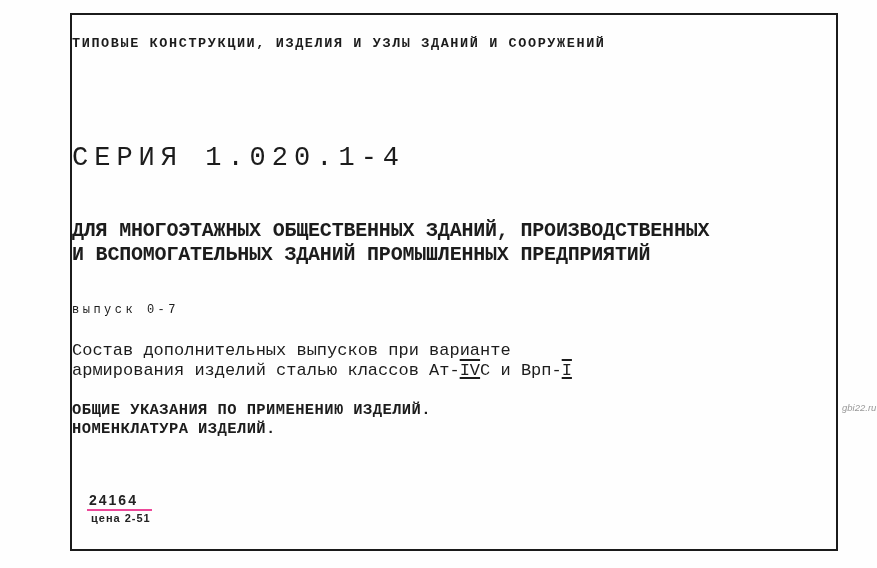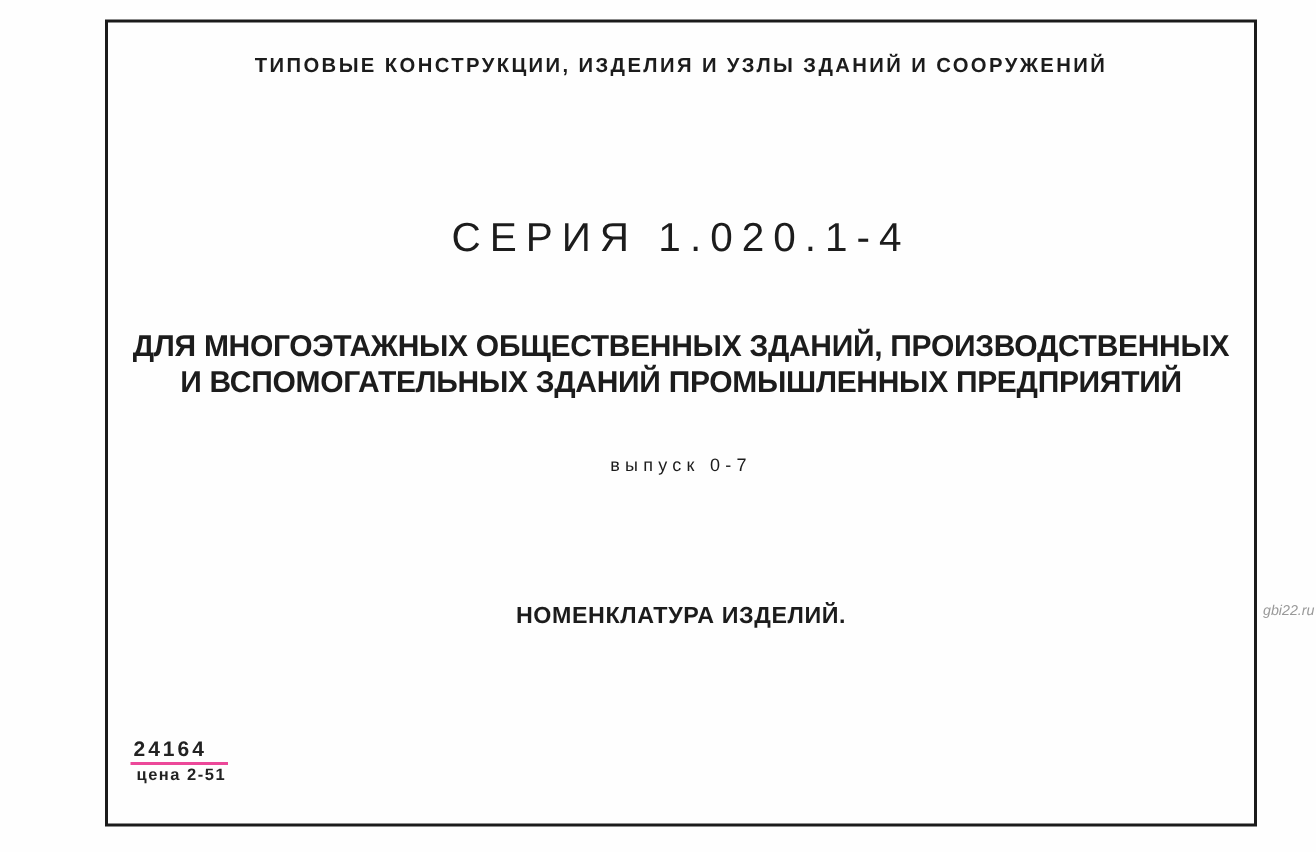--- a/index.html
+++ b/index.html
@@ -19,22 +19,23 @@
     position: absolute;
     left: 70px; top: 13px;
     width: 764px; height: 534px;
     border: 2px solid #1b1b1b;
     background: transparent;
   }
   
   .centered {
     position: absolute;
     left: 72px; width: 764px;
-    text-align: center;
+    text-align: left;
     white-space: nowrap;
+    font-family: Liberation Mono, monospace;
   }
   .header-line {
     top: 36px;
     font-size: 13.5px;
     font-weight: bold;
     letter-spacing: 1.6px;
   }
   .series-title {
     top: 143px;
     font-size: 27px;
@@ -111,22 +112,27 @@
 
   <div class="centered series-title">СЕРИЯ  1.020.1-4</div>
 
   <div class="centered main-title">
     <div>ДЛЯ МНОГОЭТАЖНЫХ ОБЩЕСТВЕННЫХ ЗДАНИЙ, ПРОИЗВОДСТВЕННЫХ</div>
     <div>И ВСПОМОГАТЕЛЬНЫХ ЗДАНИЙ ПРОМЫШЛЕННЫХ ПРЕДПРИЯТИЙ</div>
   </div>
 
   <div class="centered issue-line">выпуск  0-7</div>
 
+  <div class="centered variant-block">
+    <div>Состав дополнительных выпусков при варианте</div>
+    <div><span>армирования изделий сталью классов Ат-</span><span class="roman-numeral">IV</span><span>С и Врп-</span><span class="roman-numeral">I</span></div>
+  </div>
 
   <div class="centered contents-block">
+    <div>ОБЩИЕ  УКАЗАНИЯ  ПО  ПРИМЕНЕНИЮ  ИЗДЕЛИЙ.</div>
     <div>НОМЕНКЛАТУРА  ИЗДЕЛИЙ.</div>
   </div>
 
   <div class="stamp">
     <div class="stamp-number">24164</div>
     <div class="stamp-price">цена  2-51</div>
   </div>
 
   <div class="watermark">gbi22.ru</div>
 

